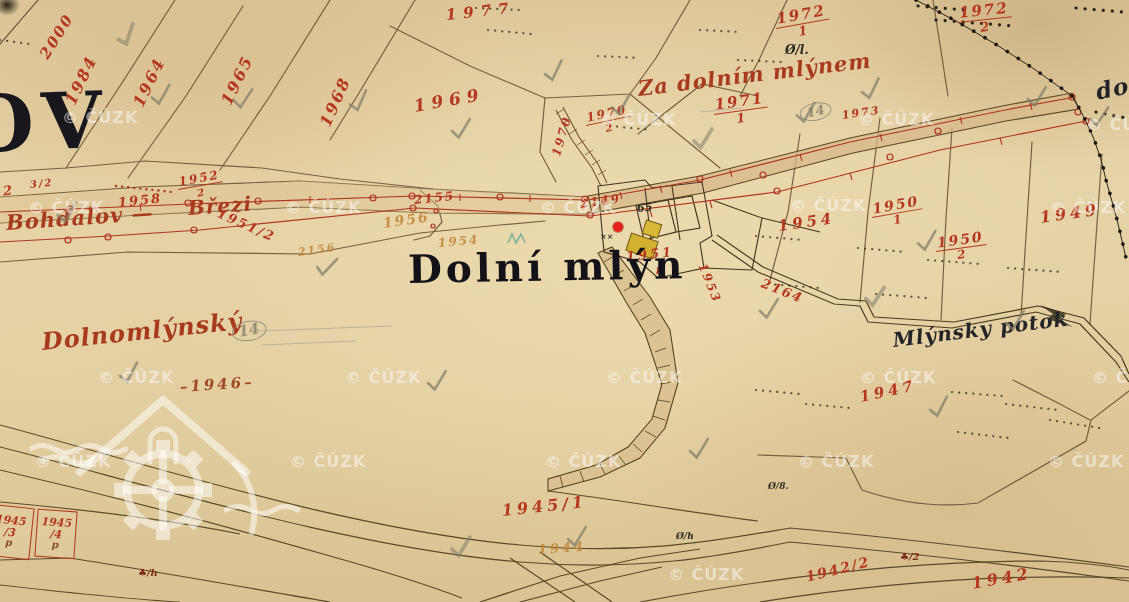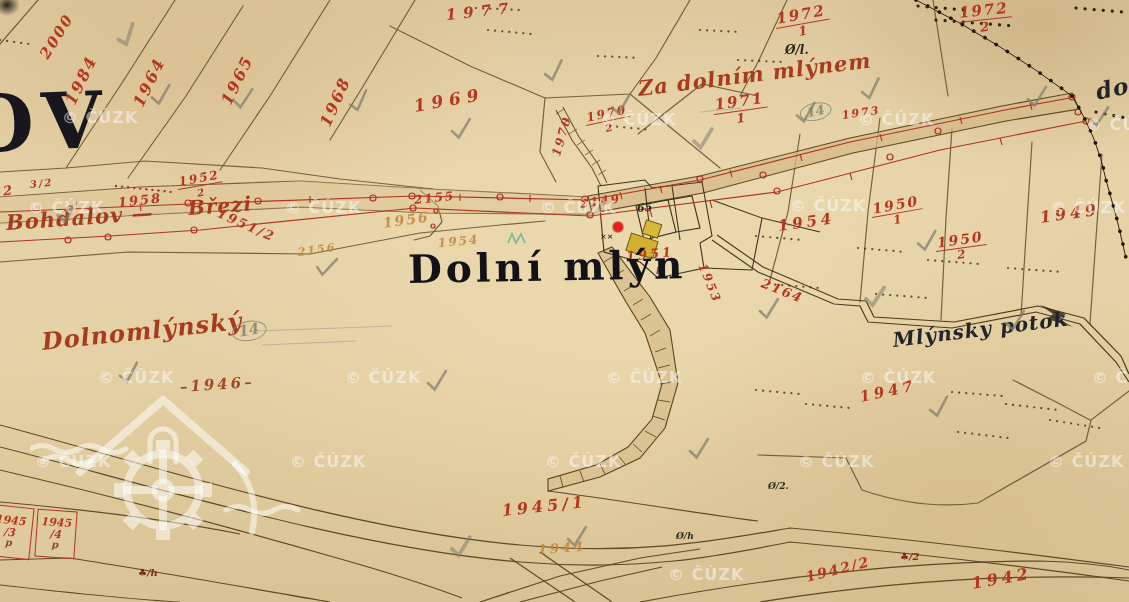--- a/index.html
+++ b/index.html
@@ -311,21 +311,21 @@
       <div class="lbl c-title" style="left: 408px; top: 250px; font-size: 39px; transform: rotate(-1deg);">Dolní mlýn</div>
       <div class="lbl c-cursive" style="left: 42px; top: 330px; font-size: 24px; transform: rotate(-6deg);">Dolnomlýnský</div>
       <div class="lbl c-pencil-circle" style="left: 232px; top: 324px; font-size: 15px; transform: rotate(-10deg);">14</div>
       <div class="lbl c-pencil-circle" style="left: 800px; top: 106px; font-size: 13px; transform: rotate(-12deg);">14</div>
       <div class="lbl c-redbrown" style="left: 180px; top: 380px; font-size: 15px; letter-spacing: 3px; transform: rotate(-4deg);">–1946–</div>
       <div class="lbl c-red" style="left: 860px; top: 390px; font-size: 15px; letter-spacing: 4px; transform: rotate(-12deg);">1947</div>
       <div class="lbl c-red" style="left: 502px; top: 503px; font-size: 16px; letter-spacing: 4px; transform: rotate(-6deg);">1945/1</div>
       <div class="lbl c-orange" style="left: 538px; top: 543px; font-size: 13px; letter-spacing: 3px; transform: rotate(-4deg);">1944</div>
       <div class="lbl c-red" style="left: 806px; top: 570px; font-size: 14px; letter-spacing: 2px; transform: rotate(-14deg);">1942/2</div>
       <div class="lbl c-red" style="left: 972px; top: 576px; font-size: 16px; letter-spacing: 4px; transform: rotate(-10deg);">1942</div>
-      <div class="lbl c-black-small" style="left: 768px; top: 482px; font-size: 9px; transform: rotate(0deg);">Ø/2.</div>
+      <div class="lbl c-black-small" style="left: 768px; top: 482px; font-size: 9px; transform: rotate(0deg);">Ø/8.</div>
       <div class="lbl c-black-small" style="left: 676px; top: 532px; font-size: 9px; transform: rotate(0deg);">Ø/h</div>
       <div class="lbl c-black-small" style="left: 785px; top: 44px; font-size: 12px; transform: rotate(0deg);">Ø/l.</div>
       <div class="lbl c-darkred-small" style="left: 900px; top: 552px; font-size: 10px; transform: rotate(0deg);">♣/2</div>
       <div class="lbl c-darkred-small" style="left: 138px; top: 568px; font-size: 10px; transform: rotate(0deg);">♣/h</div>
     </div>
 
   <div id="pencil-layer">
       <div class="check" style="left: 116px; top: 24px; transform: rotate(-20deg);"><svg width="24" height="22">
           <path d="M2,12 L8,19 L21,2" stroke="#82806e" stroke-width="3.8" fill="none" stroke-linecap="round" opacity="0.55"></path>
         </svg></div>

